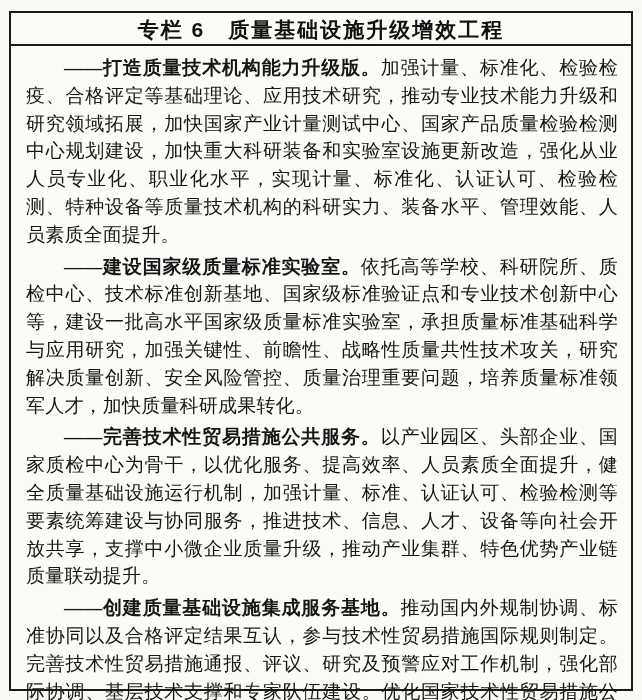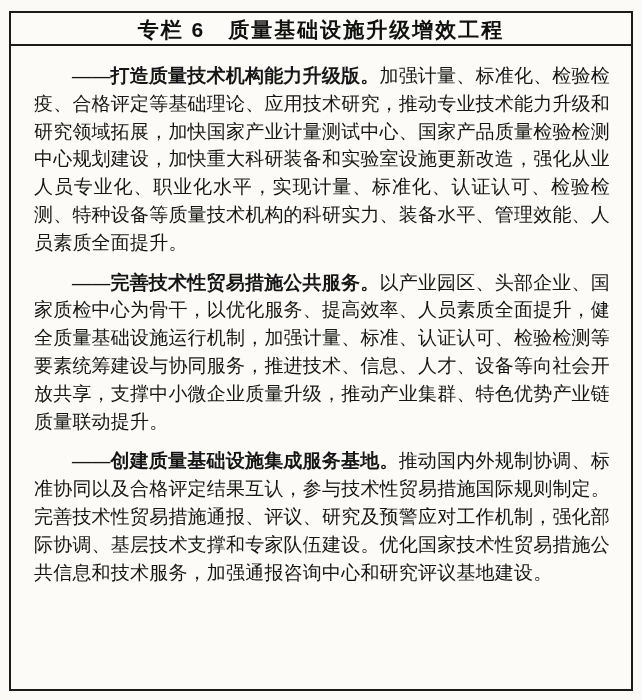--- a/index.html
+++ b/index.html
@@ -40,32 +40,33 @@
   }
   .panel-body {
     padding: 4px 9px 0 11px;
     font-size: 19px;
     line-height: 27.8px;
     text-align: justify;
     text-justify: inter-ideograph;
     letter-spacing: 0.2px;
   }
   .panel-body p {
-    margin: 12px;
+    margin: 4px;
     text-indent: 2em;
   }
   .para-lead {
     font-weight: bold;
   }
 </style>
 </head>
 <body>
 
 <div class="panel">
   <div class="panel-title">
     <span>专栏 6　质量基础设施升级增效工程</span>
   </div>
   <div class="panel-body">
     <p><span class="para-lead">——打造质量技术机构能力升级版。</span><span>加强计量、标准化、检验检疫、合格评定等基础理论、应用技术研究，推动专业技术能力升级和研究领域拓展，加快国家产业计量测试中心、国家产品质量检验检测中心规划建设，加快重大科研装备和实验室设施更新改造，强化从业人员专业化、职业化水平，实现计量、标准化、认证认可、检验检测、特种设备等质量技术机构的科研实力、装备水平、管理效能、人员素质全面提升。</span></p>
+    <p><span class="para-lead">——建设国家级质量标准实验室。</span><span>依托高等学校、科研院所、质检中心、技术标准创新基地、国家级标准验证点和专业技术创新中心等，建设一批高水平国家级质量标准实验室，承担质量标准基础科学与应用研究，加强关键性、前瞻性、战略性质量共性技术攻关，研究解决质量创新、安全风险管控、质量治理重要问题，培养质量标准领军人才，加快质量科研成果转化。</span></p>
     <p><span class="para-lead">——完善技术性贸易措施公共服务。</span><span>以产业园区、头部企业、国家质检中心为骨干，以优化服务、提高效率、人员素质全面提升，健全质量基础设施运行机制，加强计量、标准、认证认可、检验检测等要素统筹建设与协同服务，推进技术、信息、人才、设备等向社会开放共享，支撑中小微企业质量升级，推动产业集群、特色优势产业链质量联动提升。</span></p>
     <p><span class="para-lead">——创建质量基础设施集成服务基地。</span><span>推动国内外规制协调、标准协同以及合格评定结果互认，参与技术性贸易措施国际规则制定。完善技术性贸易措施通报、评议、研究及预警应对工作机制，强化部际协调、基层技术支撑和专家队伍建设。优化国家技术性贸易措施公共信息和技术服务，加强通报咨询中心和研究评议基地建设。</span></p>
   </div>
 </div>
 
 </body></html>

